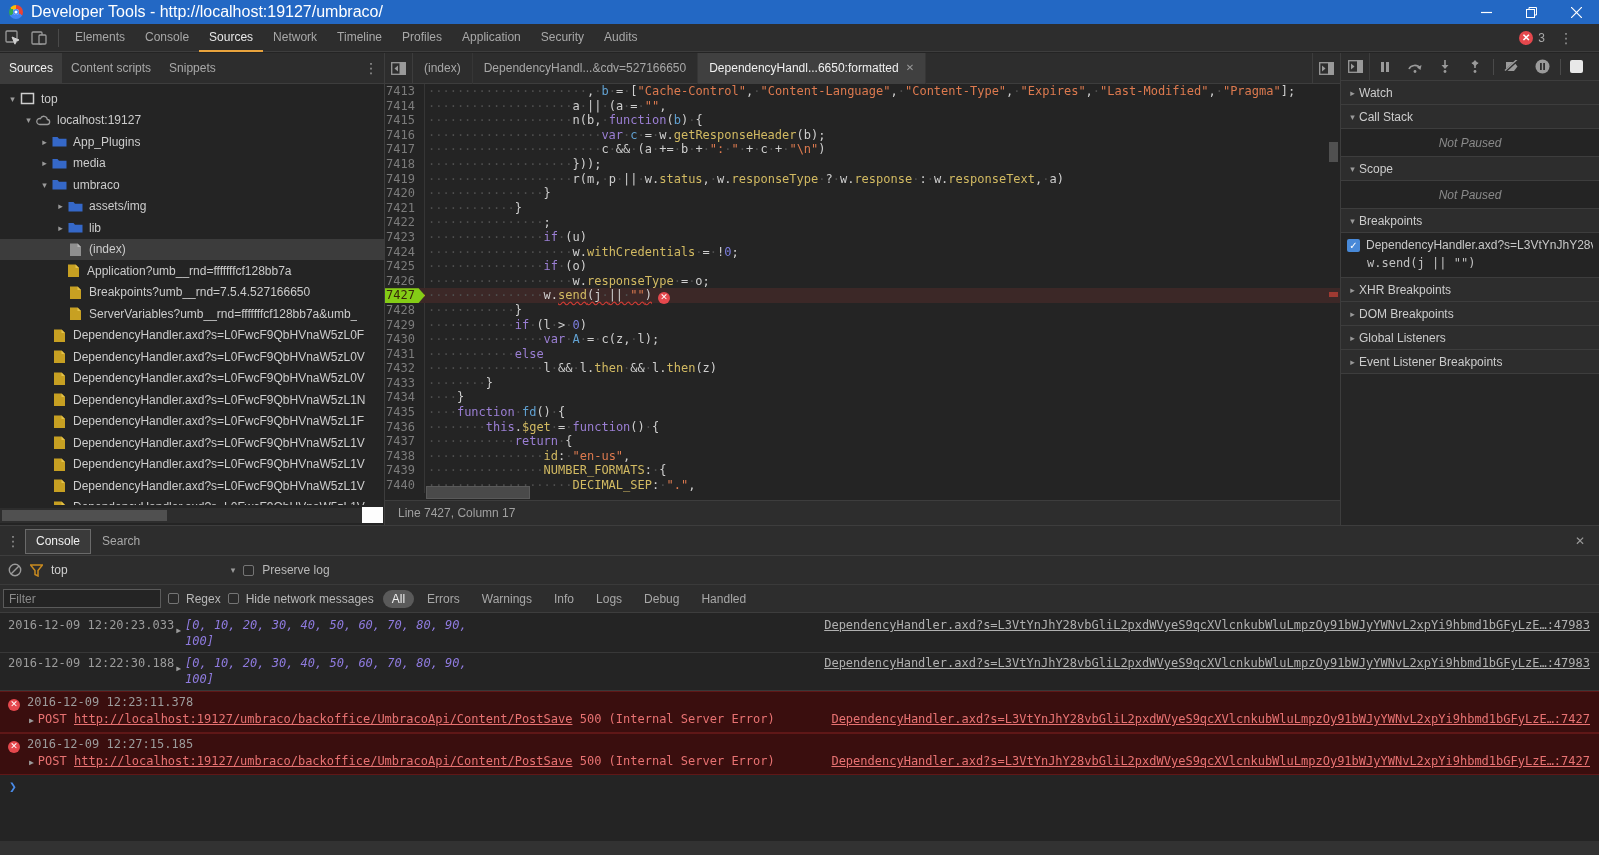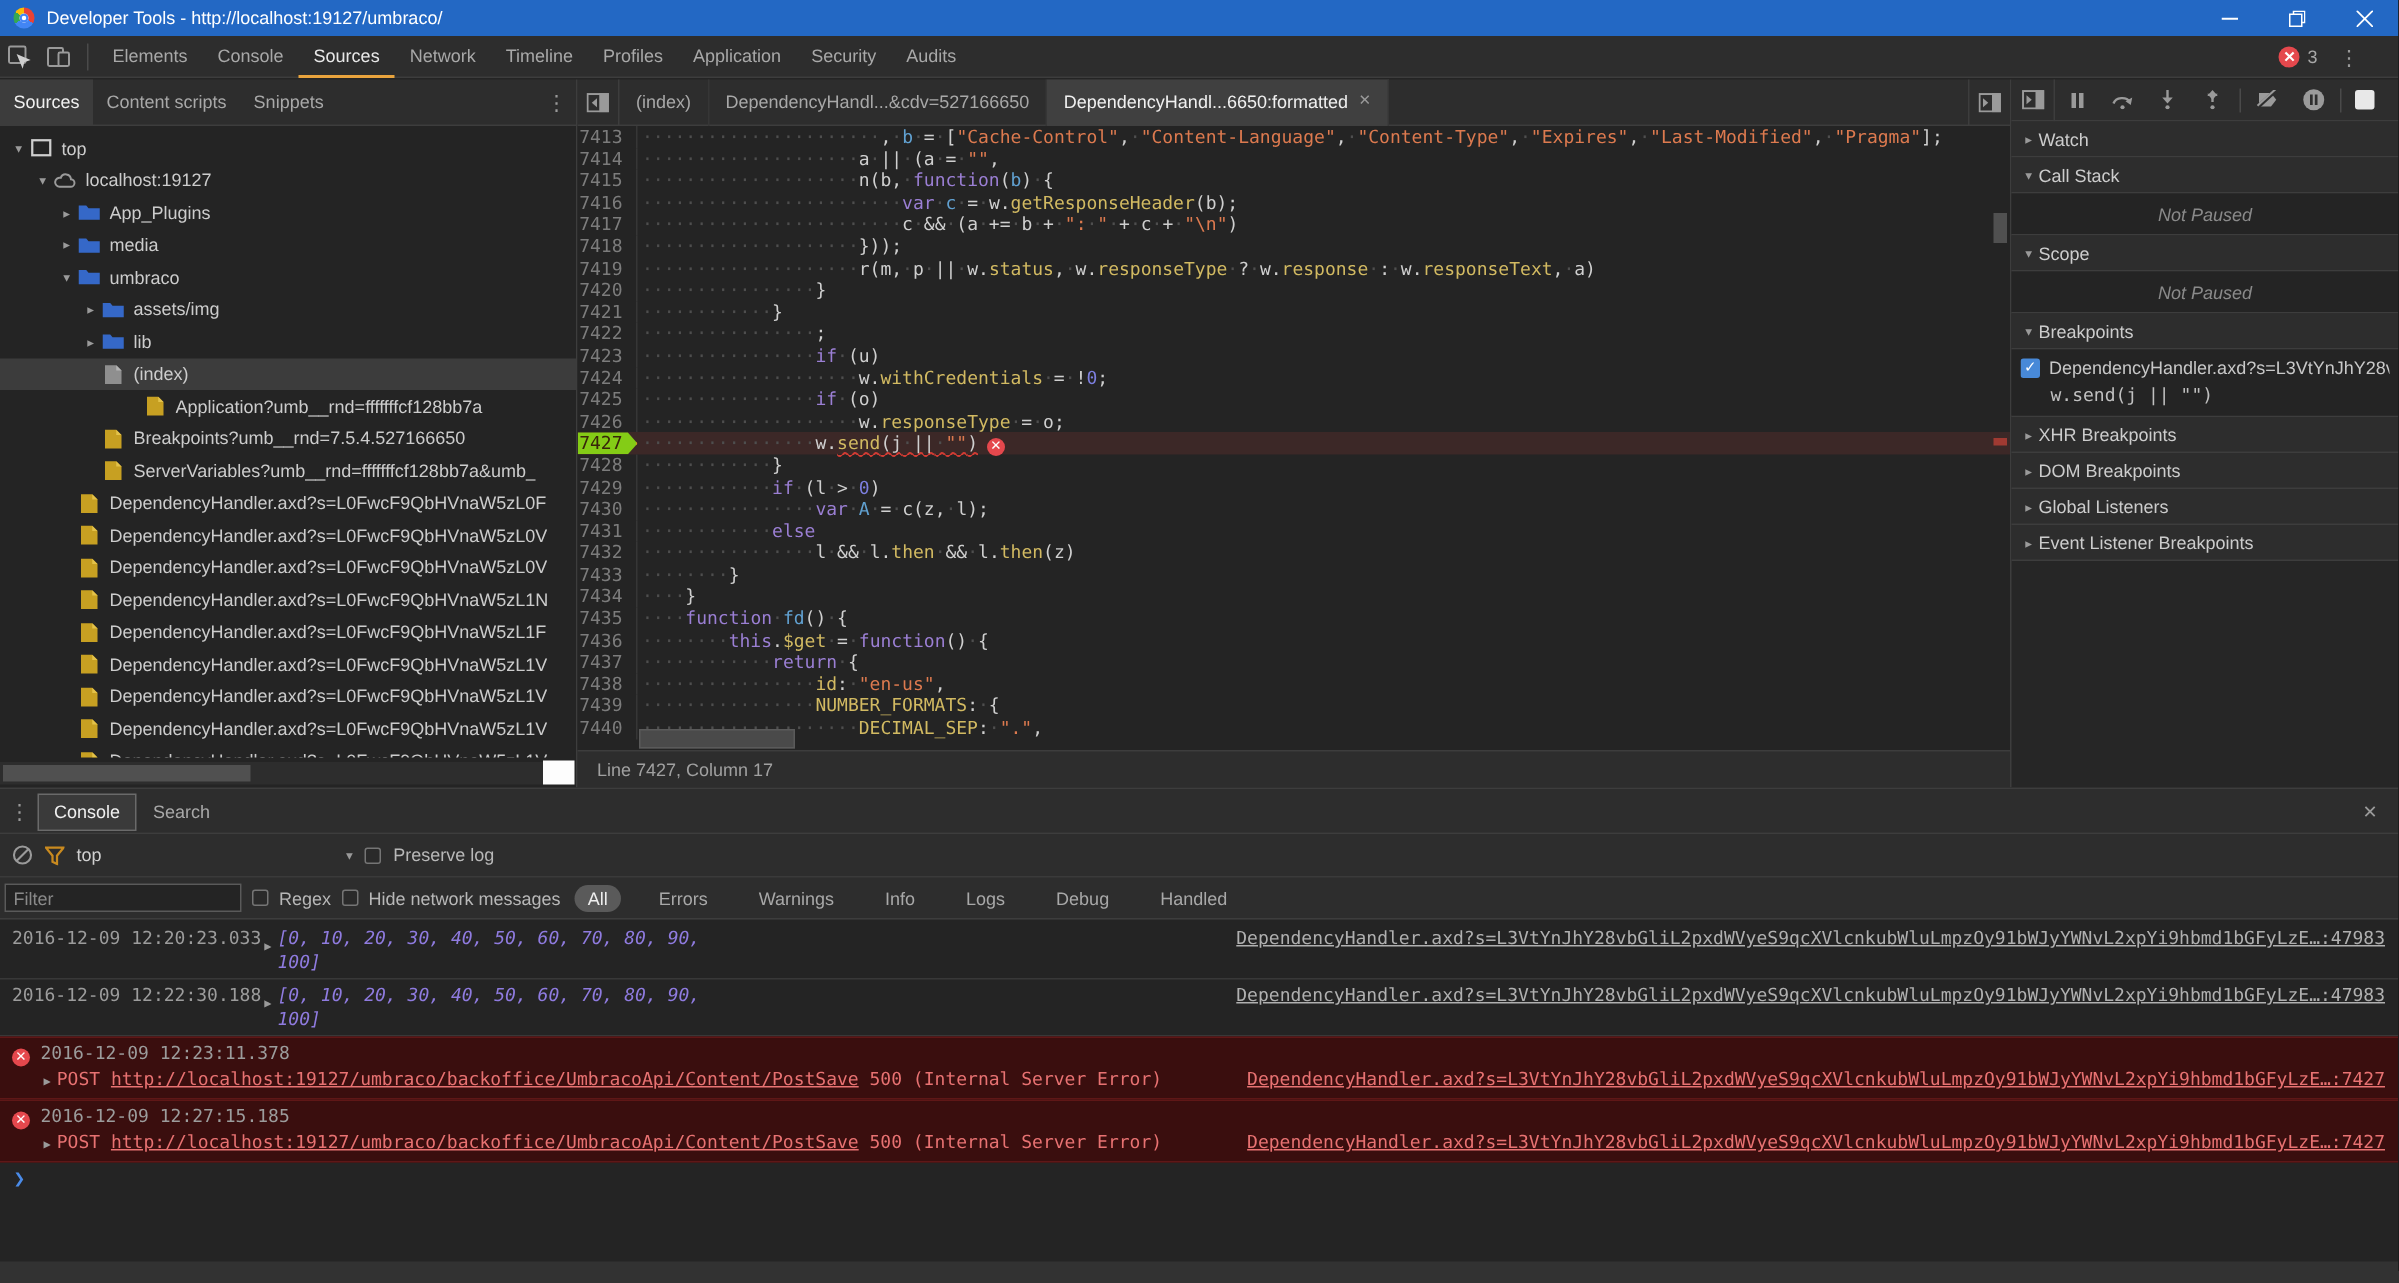--- a/index.html
+++ b/index.html
@@ -8,21 +8,21 @@
          font-family:"Liberation Sans", sans-serif; font-size:12px;
          background:#242424; color:#c8c8c8; }
 
   
   .titlebar { height:24px; background:#2368c4; display:flex; align-items:center; color:#fff; }
   .chrome-logo { width:14px; height:14px; border-radius:50%; margin:0 8px 0 9px;
     background:conic-gradient(#ea4335 0 33%, #4285f4 33% 66%, #34a853 66% 85%, #fbbc05 85% 100%);
     position:relative; }
   .chrome-logo::after { content:""; position:absolute; left:4px; top:4px; width:6px; height:6px;
     border-radius:50%; background:#fff; box-shadow:inset 0 0 0 1.5px #4285f4; }
-  .title-text { font-size:12px; }
+  .title-text { font-size:16px; }
   .win-controls { margin-left:auto; display:flex; height:100%; }
   .win-btn { width:45px; height:100%; display:flex; align-items:center; justify-content:center; }
   .win-btn svg { stroke:#fff; }
 
   
   .main-toolbar { height:28px; background:#2d2d2d; border-bottom:1px solid #3d3d3d;
     display:flex; align-items:center; }
   .tool-ic { width:26px; height:24px; display:flex; align-items:center; justify-content:center; }
   .tb-sep { width:1px; height:18px; background:#4a4a4a; margin:0 6px; }
   .main-tab { padding:0 10px; height:28px; line-height:27px; color:#a8a8a8; cursor:default; }
@@ -303,21 +303,21 @@
           <div class="trow selected" style="padding-left: 54px;">
             <span class="texp"></span>
             <span class="tico">
               <svg width="15" height="13" viewBox="0 0 15 13">
                 <path d="M2 0.5 h7.5 L13 4 v12 H2 Z" fill="#8f8f8f"></path>
                 <path d="M9.5 0.5 L13 4 H9.5 Z" fill="#b5b5b5"></path>
               </svg>
             </span>
             <span class="tlabel">(index)</span>
           </div>
-          <div class="trow" style="padding-left: 82px;">
+          <div class="trow" style="padding-left: 52px;">
             <span class="texp"></span>
             <span class="tico">
               <svg width="15" height="13" viewBox="0 0 15 13">
                 <path d="M2 0.5 h7.5 L13 4 v12 H2 Z" fill="#c7a022"></path>
                 <path d="M9.5 0.5 L13 4 H9.5 Z" fill="#e4c24a"></path>
               </svg>
             </span>
             <span class="tlabel">Application?umb__rnd=fffffffcf128bb7a</span>
           </div>
           <div class="trow" style="padding-left: 54px;">
@@ -636,21 +636,21 @@
       <span class="ctx-arrow">▾</span>
       <span class="cb"></span>
       <span class="cb-label">Preserve log</span>
     </div>
     <div class="filter-bar">
       <input class="filter-input" placeholder="Filter" style="">
       <span class="cb"></span>
       <span class="cb-label">Regex</span>
       <span class="cb"></span>
       <span class="cb-label">Hide network messages</span>
-      <div id="level-pills" style="display:flex; align-items:center; gap:16px; margin-left:2px;">
+      <div id="level-pills" style="display:flex; align-items:center; gap:4px; margin-left:2px;">
           <span class="pill active">All</span>
           <span class="pill">Errors</span>
           <span class="pill">Warnings</span>
           <span class="pill">Info</span>
           <span class="pill">Logs</span>
           <span class="pill">Debug</span>
           <span class="pill">Handled</span>
         </div>
     </div>
     <div class="messages" id="messages">

